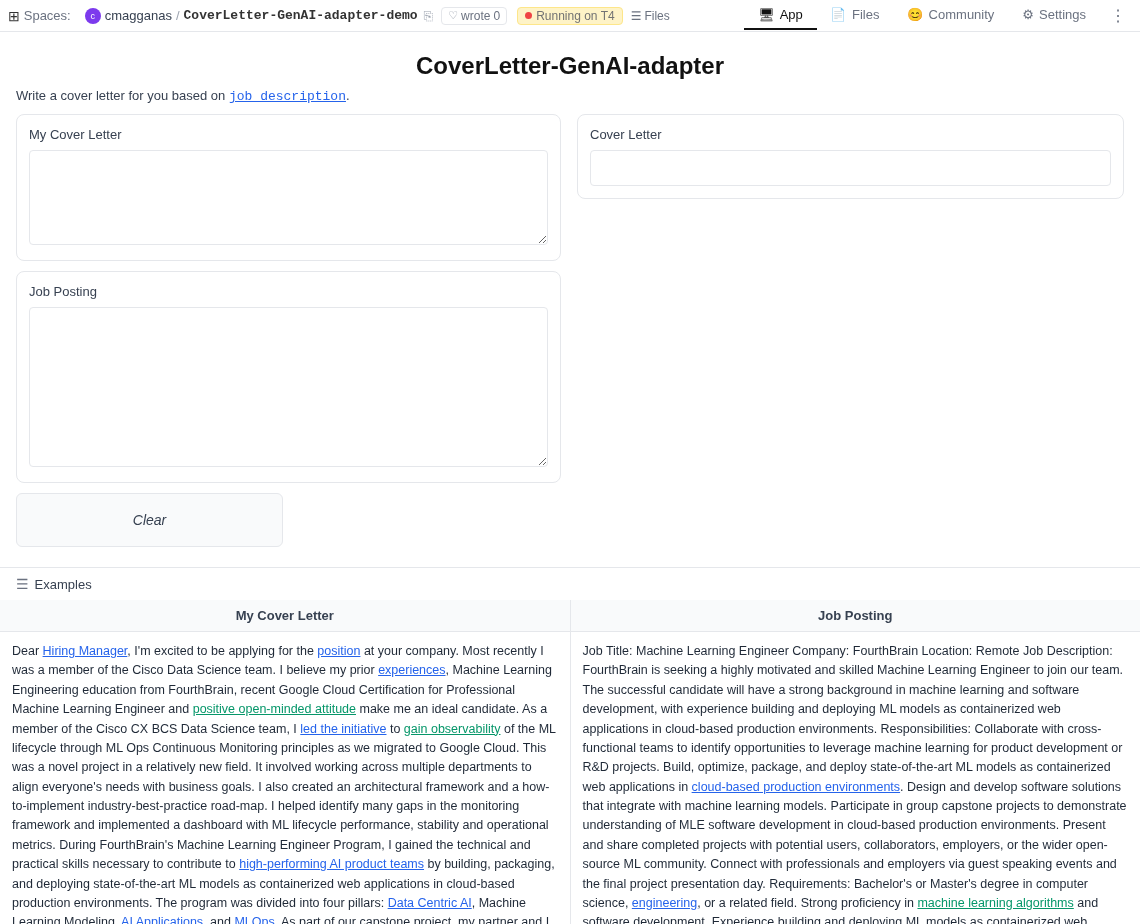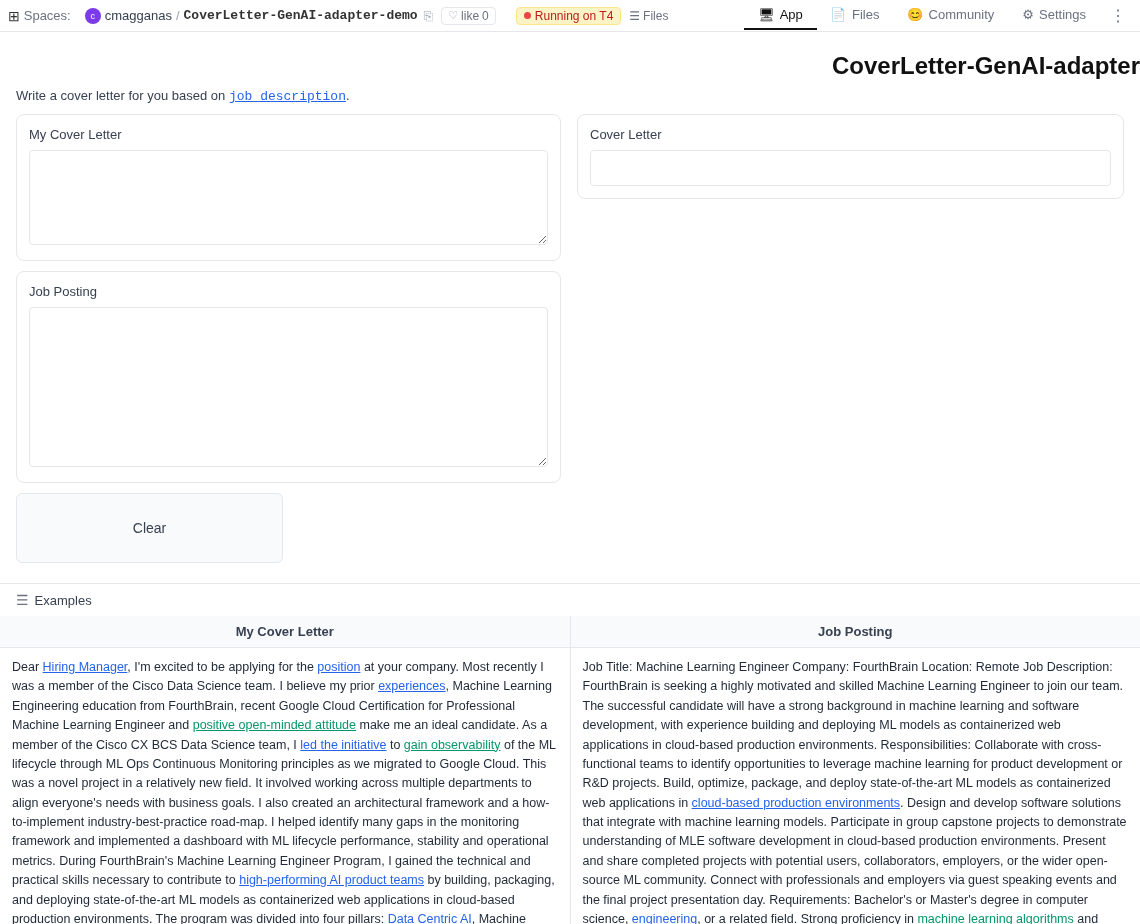--- a/index.html
+++ b/index.html
@@ -12,25 +12,25 @@
   <span style="font-size:14px;">⊞</span>
   <span style="color:#6b7280;margin-right:10px;">Spaces:</span>
   <span style="width:16px;height:16px;border-radius:50%;background:#7c3aed;display:inline-flex;align-items:center;justify-content:center;font-size:9px;color:#fff;">c</span>
   <span style="color:#374151;cursor:pointer;">cmagganas</span>
   <span style="color:#9ca3af;">/</span>
   <span style="font-family:Liberation Mono, monospace;font-weight:600;font-size:13px;cursor:pointer;">CoverLetter-GenAI-adapter-demo</span>
   <span style="color:#9ca3af;font-size:12px;cursor:pointer;margin-left:2px;">⎘</span>
 
   <button style="display:flex;align-items:center;gap:3px;border:1px solid #e5e7eb;border-radius:4px;padding:1px 6px;font-size:12px;background:#fff;cursor:pointer;margin-left:4px;">
     <span style="color:#9ca3af;font-size:11px;">♡</span>
-    <span style="color:#6b7280;">like</span>
+    <span style="color:#6b7280;">wrote</span>
     <span style="color:#6b7280;">0</span>
   </button>
 
-  <span style="background:#fef3c7;color:#b91c1c;border:1px solid #fde68a;border-radius:4px;padding:1px 7px;font-size:12px;display:flex;align-items:center;gap:4px;margin-left:16px;">
+  <span style="background:#fef3c7;color:#737373;border:1px solid #fde68a;border-radius:4px;padding:1px 7px;font-size:12px;display:flex;align-items:center;gap:4px;margin-left:6px;">
     <span style="width:7px;height:7px;background:#ef4444;border-radius:50%;display:inline-block;"></span>
     <span>Running on T4</span>
   </span>
 
   <button style="color:#6b7280;font-size:12px;display:flex;align-items:center;gap:3px;cursor:pointer;border:none;background:none;padding:0 4px;">
     <span>☰</span>
     <span>Files</span>
   </button>
 
   <div style="flex:1;"></div>
@@ -49,21 +49,21 @@
       <span>Community</span>
     </a>
     <a style="display:flex;align-items:center;gap:5px;padding:6px 14px;font-size:13px;color:#6b7280;cursor:pointer;border-bottom:2px solid transparent;text-decoration:none;">
       <span>⚙</span>
       <span>Settings</span>
     </a>
   </div>
   <button style="padding:4px 6px;color:#6b7280;cursor:pointer;border:none;background:none;font-size:16px;">⋮</button>
 </nav>
 
-<div style="text-align:right;padding:20px 0 6px;">
+<div style="text-align:center;padding:20px 0 6px;">
   <h1 style="font-size:24px;font-weight:600;color:#111;">CoverLetter-GenAI-adapter</h1>
 </div>
 <div style="font-size:13px;color:#374151;padding:2px 16px 10px;">
   <span>Write a cover letter for you based on</span>
   <span style="color:#2563eb;text-decoration:underline;cursor:pointer;"> </span><span style="color:#2563eb;text-decoration:underline;cursor:pointer;font-family:Liberation Mono, monospace;">job description</span><span>.</span>
 </div>
 
 <div style="display:flex;gap:0;padding:0 16px 16px;">
 
   <div style="flex:0 0 545px;display:flex;flex-direction:column;gap:10px;">
@@ -72,21 +72,21 @@
       <label style="font-size:13px;color:#374151;margin-bottom:8px;display:block;">My Cover Letter</label>
       <textarea style="width: 100%; border: 1px solid rgb(229, 231, 235); border-radius: 4px; padding: 8px; font-size: 13px; resize: vertical; outline: none; font-family: inherit; color: rgb(55, 65, 81); height: 95px;" placeholder=""></textarea>
     </div>
 
     <div style="border:1px solid #e5e7eb;border-radius:8px;padding:12px;">
       <label style="font-size:13px;color:#374151;margin-bottom:8px;display:block;">Job Posting</label>
       <textarea style="width: 100%; border: 1px solid rgb(229, 231, 235); border-radius: 4px; padding: 8px; font-size: 13px; resize: vertical; outline: none; font-family: inherit; color: rgb(55, 65, 81); height: 160px;" placeholder=""></textarea>
     </div>
 
     <div style="display:flex;gap:8px;">
-      <button style="flex:0 0 49%;padding:26px;border:1px solid #e5e7eb;border-radius:6px;background:#f9fafb;color:#374151;font-size:14px;cursor:pointer;font-weight:500;">Clear</button>
+      <button style="flex:0 0 49%;padding:18px;border:1px solid #e5e7eb;border-radius:6px;background:#f9fafb;color:#374151;font-size:14px;cursor:pointer;font-weight:500;font-style:italic;">Clear</button>
     </div>
   </div>
 
   <div style="flex:1;margin-left:16px;">
     <div style="border:1px solid #e5e7eb;border-radius:8px;padding:12px;">
       <label style="font-size:13px;color:#374151;margin-bottom:8px;display:block;">Cover Letter</label>
       <div style="border:1px solid #e5e7eb;border-radius:4px;min-height:36px;padding:8px;font-size:13px;color:#374151;background:#fff;height:36px;"></div>
     </div>
   </div>
 </div>

